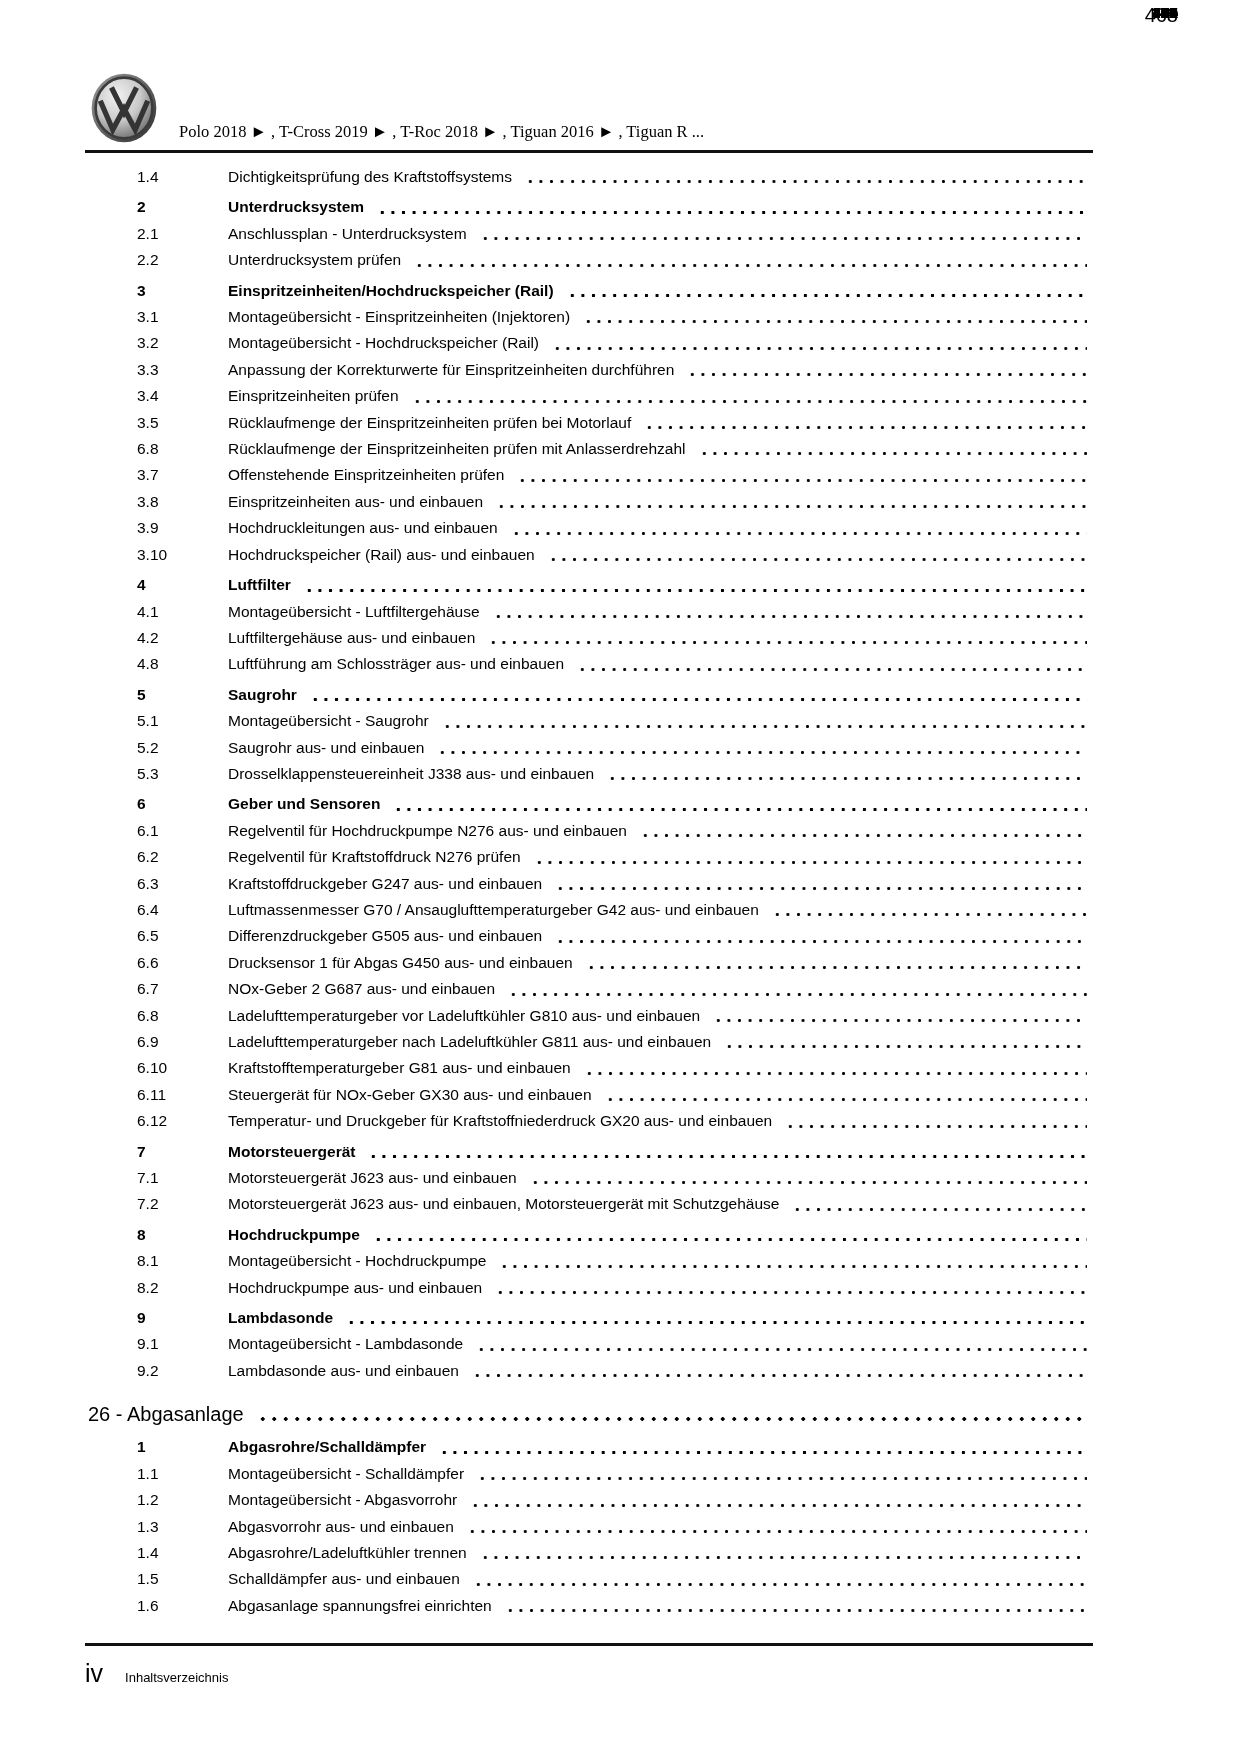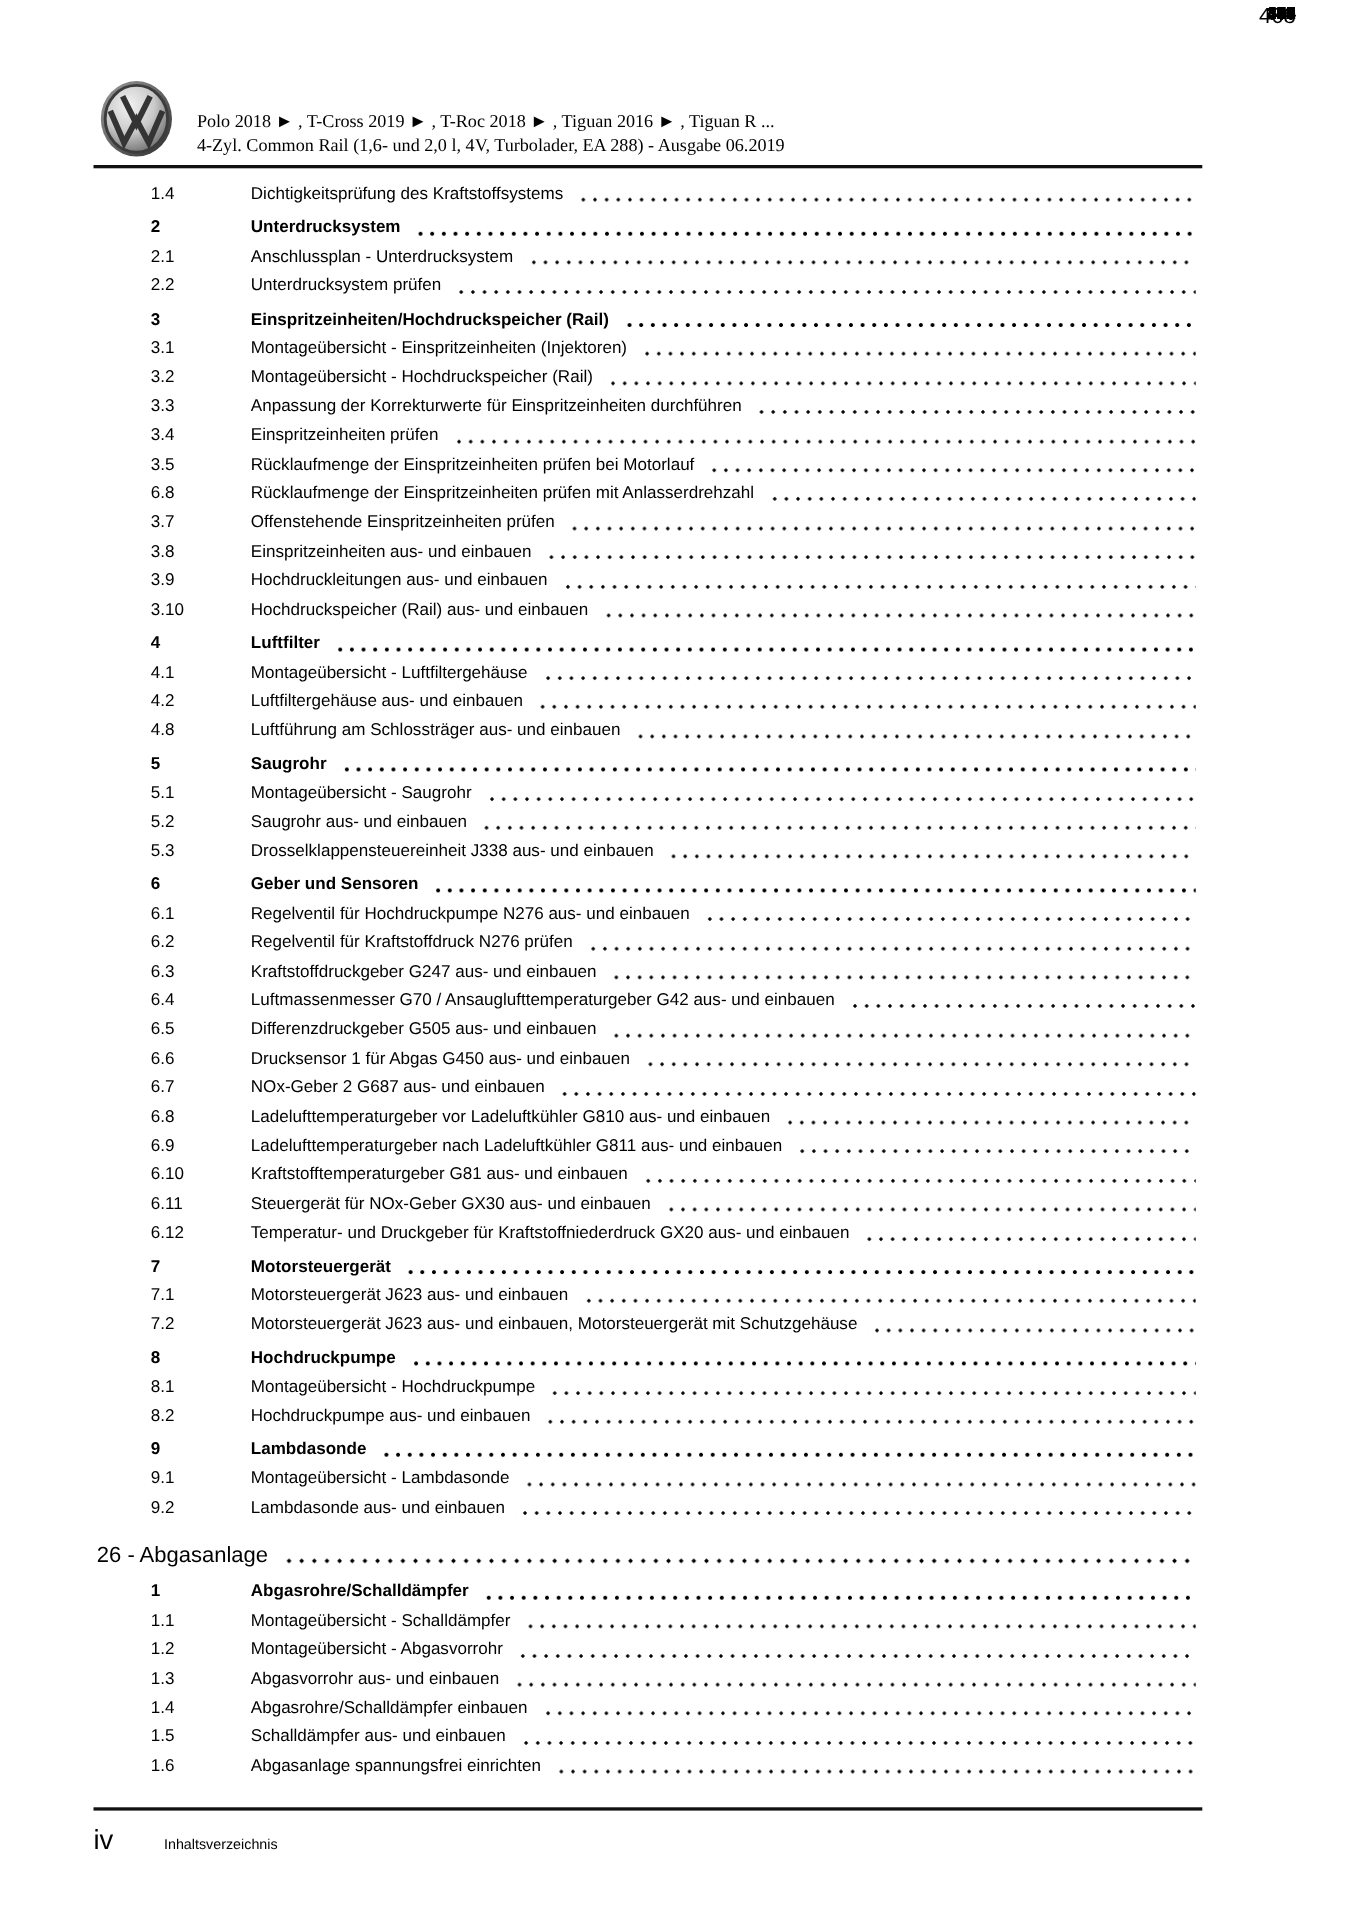--- a/index.html
+++ b/index.html
@@ -38,21 +38,21 @@
   .row.chapter .leader{
     height:8px;margin-bottom:7px;
     background-image:radial-gradient(circle,#000 1.7px,transparent 2px);
     background-size:11.5px 8px;
   }
   .row.chapter .page{flex:0 0 56px;}
 
   
   .footer{position:absolute;left:85px;top:1643px;width:1008px;}
   .footer .rule{margin-top:0;}
-  .footer-line{display:flex;align-items:baseline;margin-top:14px;gap:24px;}
+  .footer-line{display:flex;align-items:baseline;margin-top:14px;}
   .footer-roman{font-size:25px;line-height:26px;}
   .footer-label{font-size:13px;margin-left:22px;}
 </style>
 </head>
 <body>
 
 <div class="page">
 
   <div class="header">
     <svg class="logo" viewBox="0 0 100 106" aria-hidden="true">
@@ -68,21 +68,20 @@
         </linearGradient>
       </defs>
       <ellipse cx="50" cy="53" rx="49" ry="52" fill="url(#vwring)"></ellipse>
       <ellipse cx="50" cy="53" rx="43" ry="46" fill="url(#vwbg)"></ellipse>
       <ellipse cx="50" cy="53" rx="43" ry="46" fill="none" stroke="#3c3c3c" stroke-width="4"></ellipse>
       <polyline points="31,22 50,60 69,22" fill="none" stroke="#343434" stroke-width="8" stroke-linecap="butt"></polyline>
       <polyline points="14,42 33,86 50,54 67,86 86,42" fill="none" stroke="#343434" stroke-width="8" stroke-linecap="butt"></polyline>
     </svg>
     <div class="header-text">
       <div>Polo 2018 ► , T-Cross 2019 ► , T-Roc 2018 ► , Tiguan 2016 ► , Tiguan R ...</div>
-      <div>4-Zyl. Common Rail (1,6- und 2,0 l, 4V, Turbolader, EA 288) - Ausgabe 06.2019</div>
     </div>
   </div>
   <div class="rule"></div>
 
   <div class="toc">
   <div class="row sub">
     <span class="num">1.4</span>
     <span class="title">Dichtigkeitsprüfung des Kraftstoffsystems</span>
     <span class="leader"></span>
     <span class="page">382</span>
@@ -426,21 +425,21 @@
 
   <div class="row sub">
     <span class="num">1.3</span>
     <span class="title">Abgasvorrohr aus- und einbauen</span>
     <span class="leader"></span>
     <span class="page">476</span>
   </div>
 
   <div class="row sub">
     <span class="num">1.4</span>
-    <span class="title">Abgasrohre/Schalldämpfer einbauen</span>
+    <span class="title">Abgasrohre/Ladeluftkühler trennen</span>
     <span class="leader"></span>
     <span class="page">477</span>
   </div>
 
   <div class="row sub">
     <span class="num">1.5</span>
     <span class="title">Schalldämpfer aus- und einbauen</span>
     <span class="leader"></span>
     <span class="page">478</span>
   </div>

